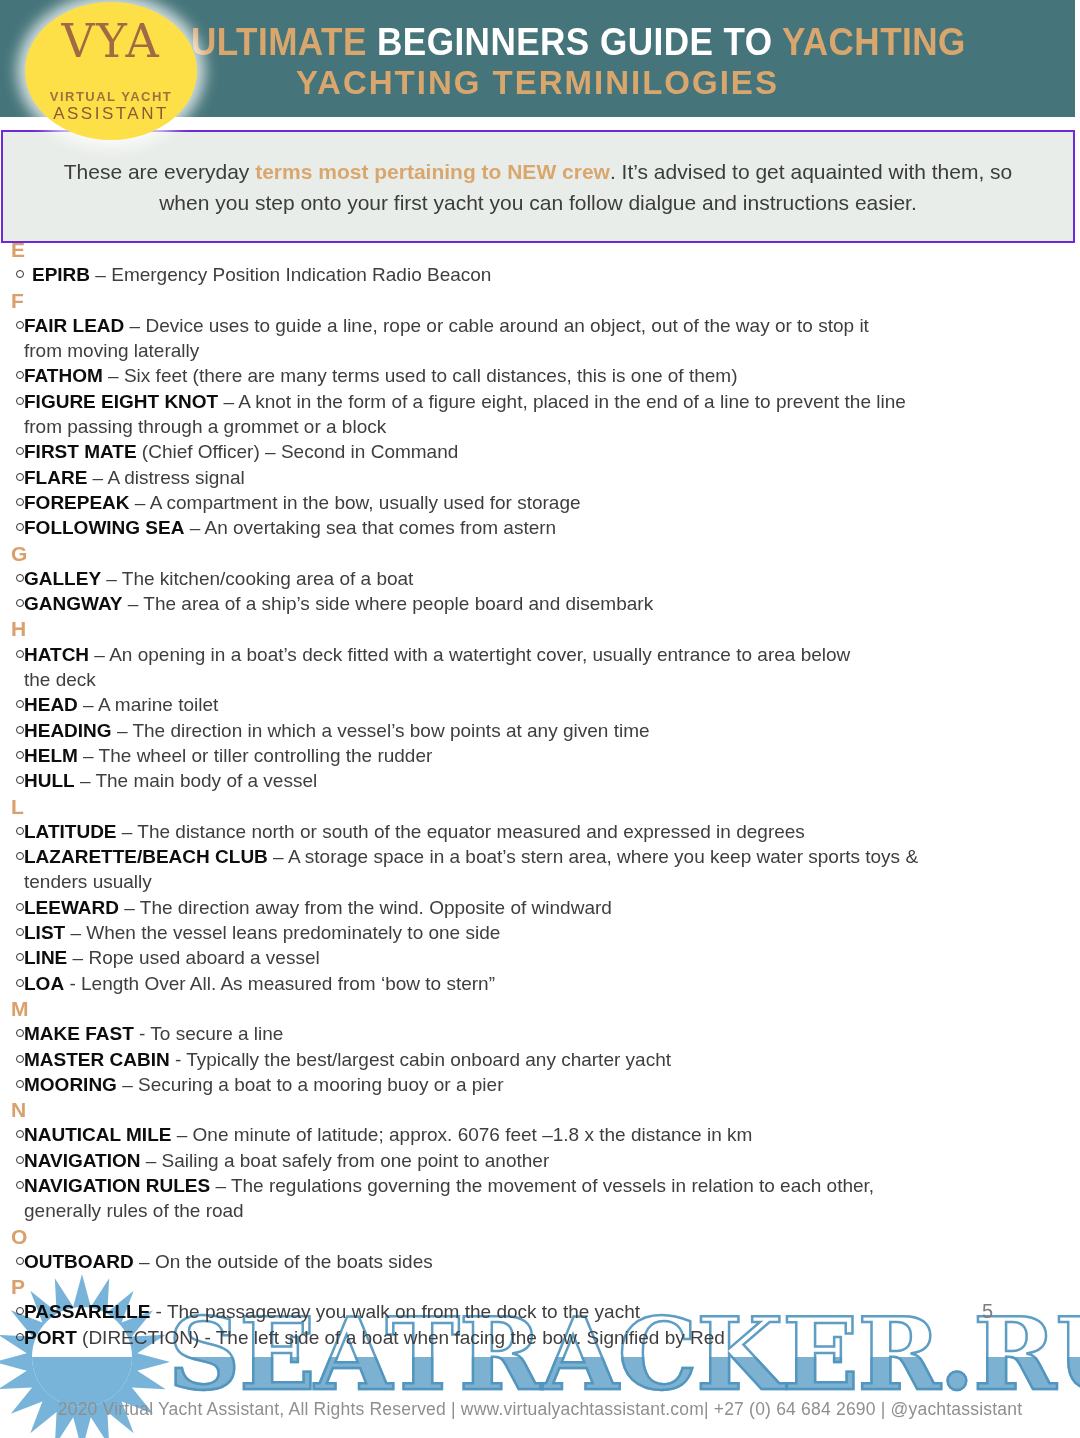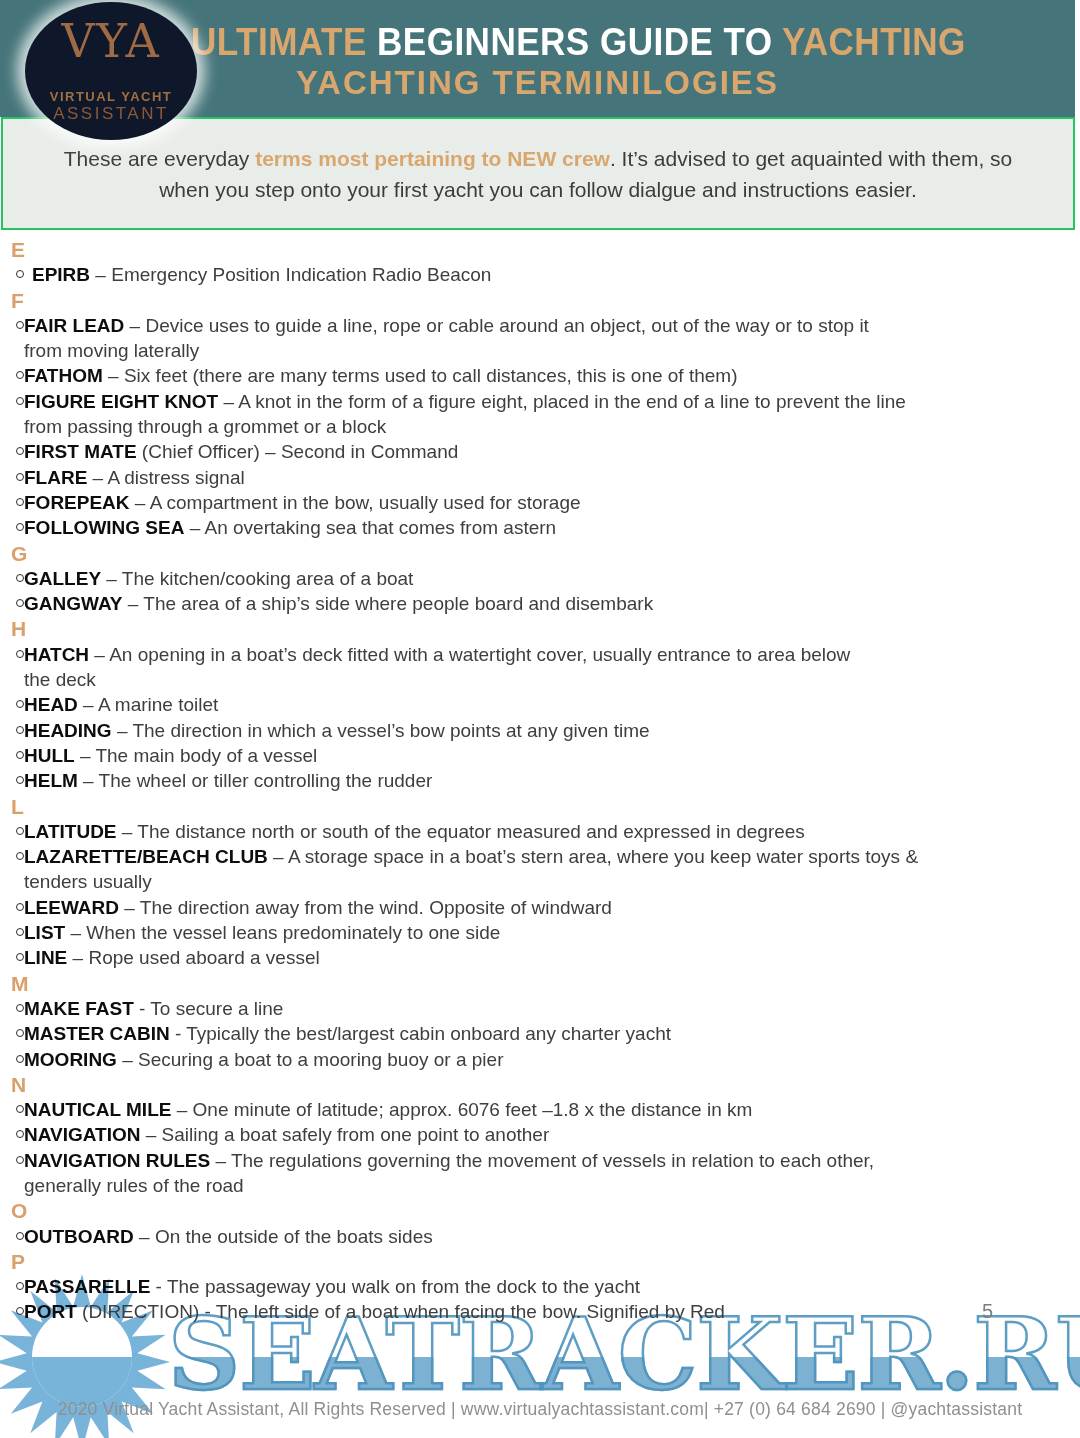--- a/index.html
+++ b/index.html
@@ -28,42 +28,42 @@
   .title-line2 {
     font-size:33px; font-weight:bold; letter-spacing:2px;
     color:#d9a76e; white-space:nowrap;
   }
   .tan { color:#d9a76e; }
   .white { color:#ffffff; }
 
   
   .logo {
     position:absolute; left:25px; top:2px; width:172px; height:138px;
-    background:#0f172a; border-radius:50%;
+    background:#fde047; border-radius:50%;
     box-shadow:0 0 14px 8px rgba(255,255,255,0.75);
     text-align:center; z-index:3;
   }
   .logo-acronym {
     margin-top:12px;
     font-family:"DejaVu Serif", serif;
     font-size:46px; color:#a06a45; letter-spacing:2px;
   }
   .logo-line1 {
     margin-top:21px;
     font-size:13px; letter-spacing:1.5px; color:#a2703f; font-weight:bold;
   }
   .logo-line2 {
     font-size:17px; letter-spacing:2.5px; color:#8b5a34;
   }
 
   
   .intro {
-    position:absolute; top:117px; left:1px; right:5px; height:113px;
+    position:absolute; top:130px; left:1px; right:5px; height:113px;
     background:#e9ede9;
-    border:2px solid #22c55e;
+    border:2px solid #6d28d9;
     text-align:center;
     z-index:1;
   }
   .intro p {
     margin:24px auto 0; max-width:1000px;
     font-size:21px; line-height:31px; color:#3c3c3c;
   }
   .intro .hl { color:#d9a76e; font-weight:bold; }
 
   
@@ -192,25 +192,25 @@
       <div class="entry">
         <span class="bullet"></span>
         <div class="line"><span class="term">HEAD</span><span class="def"> – A marine toilet</span></div>
       </div>
       <div class="entry">
         <span class="bullet"></span>
         <div class="line"><span class="term">HEADING</span><span class="def"> – The direction in which a vessel’s bow points at any given time</span></div>
       </div>
       <div class="entry">
         <span class="bullet"></span>
+        <div class="line"><span class="term">HELM</span><span class="def"> – The wheel or tiller controlling the rudder</span></div>
+      </div>
+      <div class="entry">
+        <span class="bullet"></span>
         <div class="line"><span class="term">HULL</span><span class="def"> – The main body of a vessel</span></div>
-      </div>
-      <div class="entry">
-        <span class="bullet"></span>
-        <div class="line"><span class="term">HELM</span><span class="def"> – The wheel or tiller controlling the rudder</span></div>
       </div>
       <div class="letter">L</div>
       <div class="entry">
         <span class="bullet"></span>
         <div class="line"><span class="term">LATITUDE</span><span class="def"> – The distance north or south of the equator measured and expressed in degrees</span></div>
       </div>
       <div class="entry">
         <span class="bullet"></span>
         <div class="line"><span class="term">LAZARETTE/BEACH CLUB</span><span class="def"> – A storage space in a boat’s stern area, where you keep water sports toys &amp;</span></div>
         <div class="line cont def">tenders usually</div>
@@ -219,20 +219,24 @@
         <span class="bullet"></span>
         <div class="line"><span class="term">LEEWARD</span><span class="def"> – The direction away from the wind. Opposite of windward</span></div>
       </div>
       <div class="entry">
         <span class="bullet"></span>
         <div class="line"><span class="term">LIST</span><span class="def"> – When the vessel leans predominately to one side</span></div>
       </div>
       <div class="entry">
         <span class="bullet"></span>
         <div class="line"><span class="term">LINE</span><span class="def"> – Rope used aboard a vessel</span></div>
+      </div>
+      <div class="entry">
+        <span class="bullet"></span>
+        <div class="line"><span class="term">LOA</span><span class="def"> - Length Over All. As measured from ‘bow to stern”</span></div>
       </div>
       <div class="letter">M</div>
       <div class="entry">
         <span class="bullet"></span>
         <div class="line"><span class="term">MAKE FAST</span><span class="def"> - To secure a line</span></div>
       </div>
       <div class="entry">
         <span class="bullet"></span>
         <div class="line"><span class="term">MASTER CABIN</span><span class="def"> - Typically the best/largest cabin onboard any charter yacht</span></div>
       </div>

